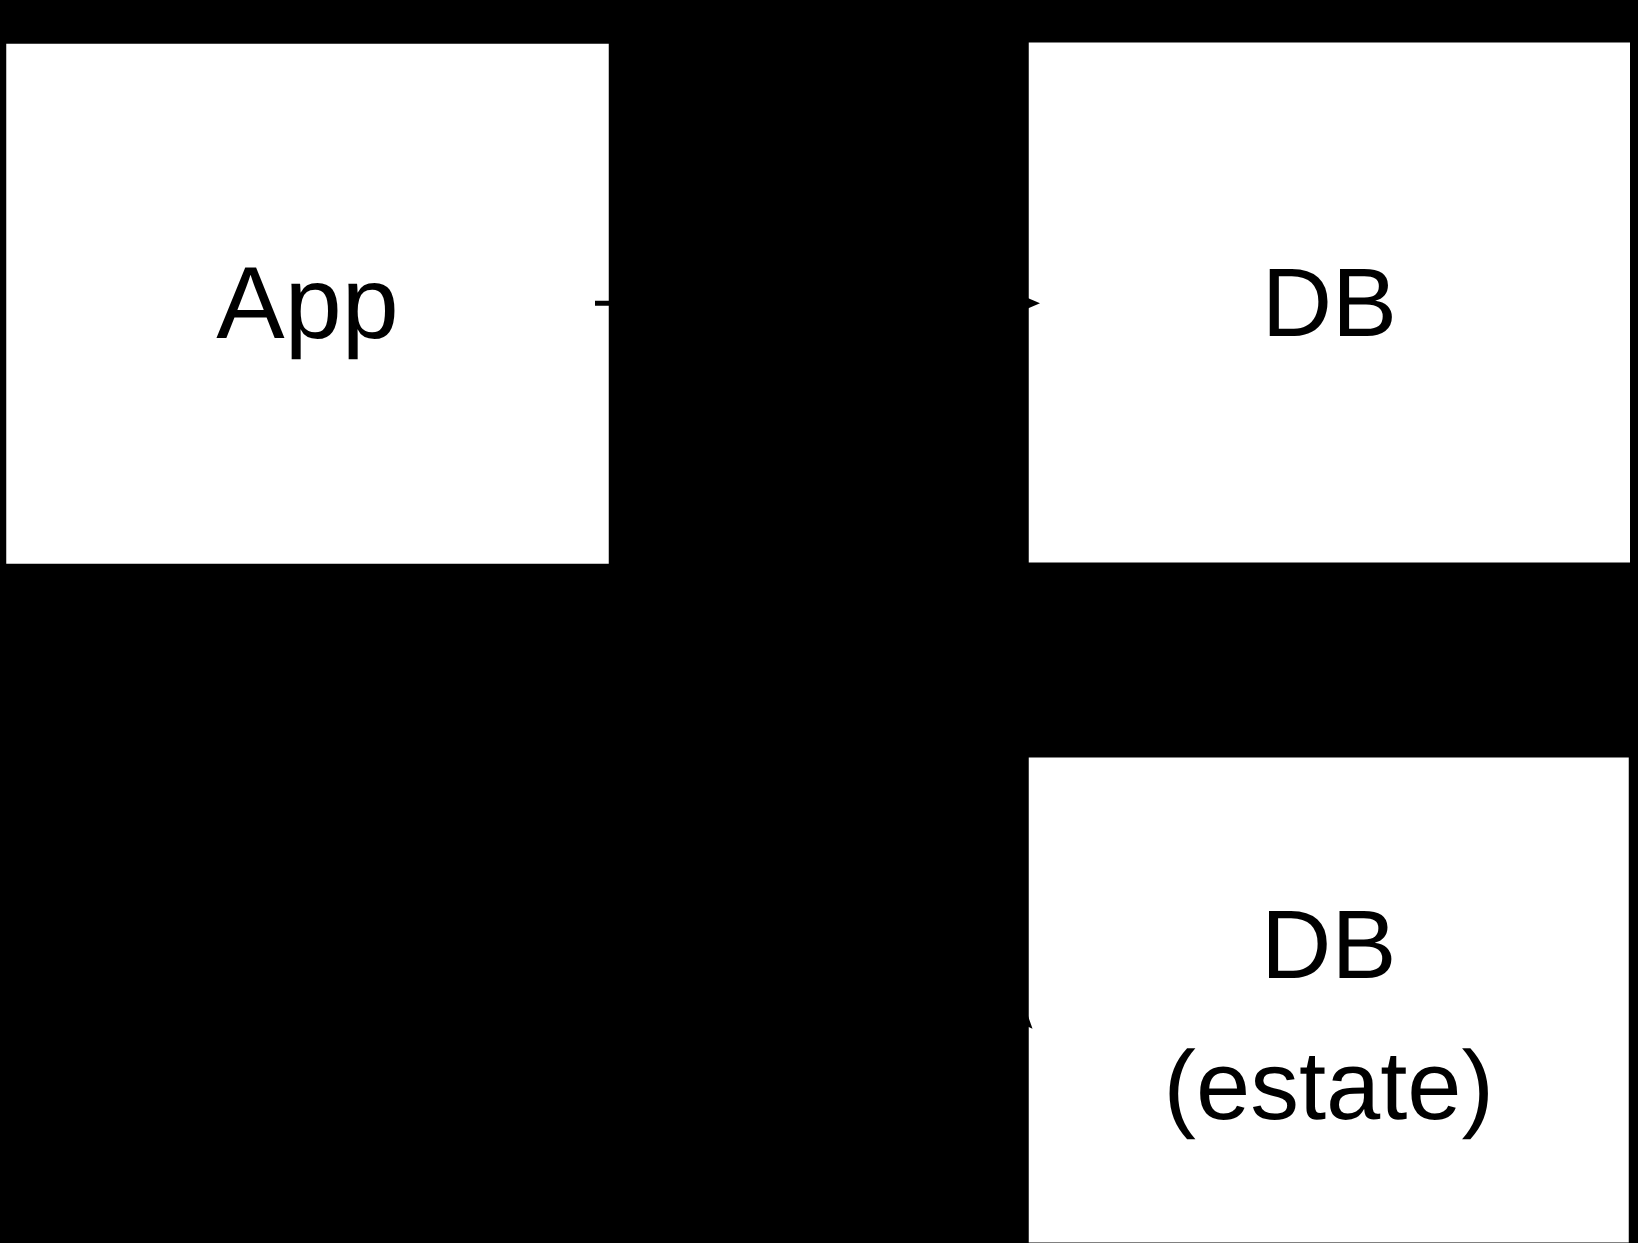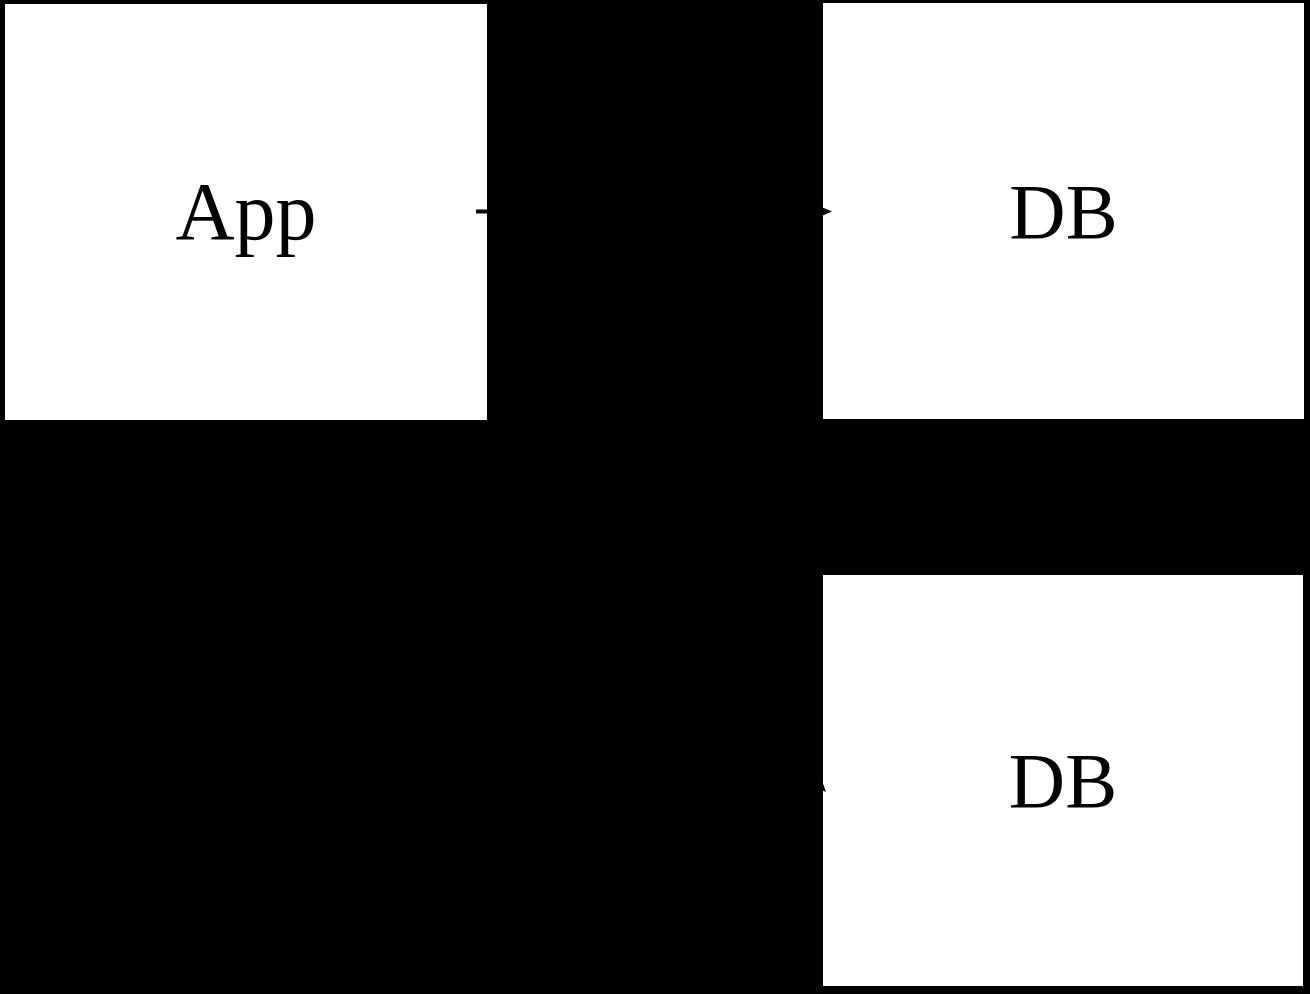--- a/index.html
+++ b/index.html
@@ -11,21 +11,22 @@
   * { margin: 0; padding: 0; box-sizing: border-box; }
   html, body {
     width: 1310px; height: 994px;
     background: var(--background);
     overflow: hidden;
   }
   .canvas {
     position: relative;
     width: 1310px; height: 738px;
     background: var(--background);
-    font-family: Liberation Serif, serif;
+    font-family: Liberation Sans, sans-serif;
+    margin-top: 31px;
   }
   .node {
     position: absolute;
     background: var(--node-fill);
     color: var(--text);
     display: flex;
     flex-direction: column;
     align-items: center;
     justify-content: center;
     text-align: center;
@@ -60,20 +61,21 @@
   <div class="node" id="node-app">
     <div>App</div>
   </div>
 
   <div class="node" id="node-db-chair">
     <div>DB</div>
   </div>
 
   <div class="node" id="node-db-estate">
     <div>DB</div>
+    <div>(estate)</div>
   </div>
 
   <svg class="edges-overlay" viewBox="0 0 1310 994">
     <g>
       <line x1="476" y1="211.5" x2="819" y2="211.5"></line>
       <polygon points="818,205.5 832,211.5 818,217.5"></polygon>
     </g>
     <g>
       <line x1="490" y1="424" x2="816.6" y2="781.7"></line>
       <polygon points="826,792 812.2,785.7 821,777.7"></polygon>

